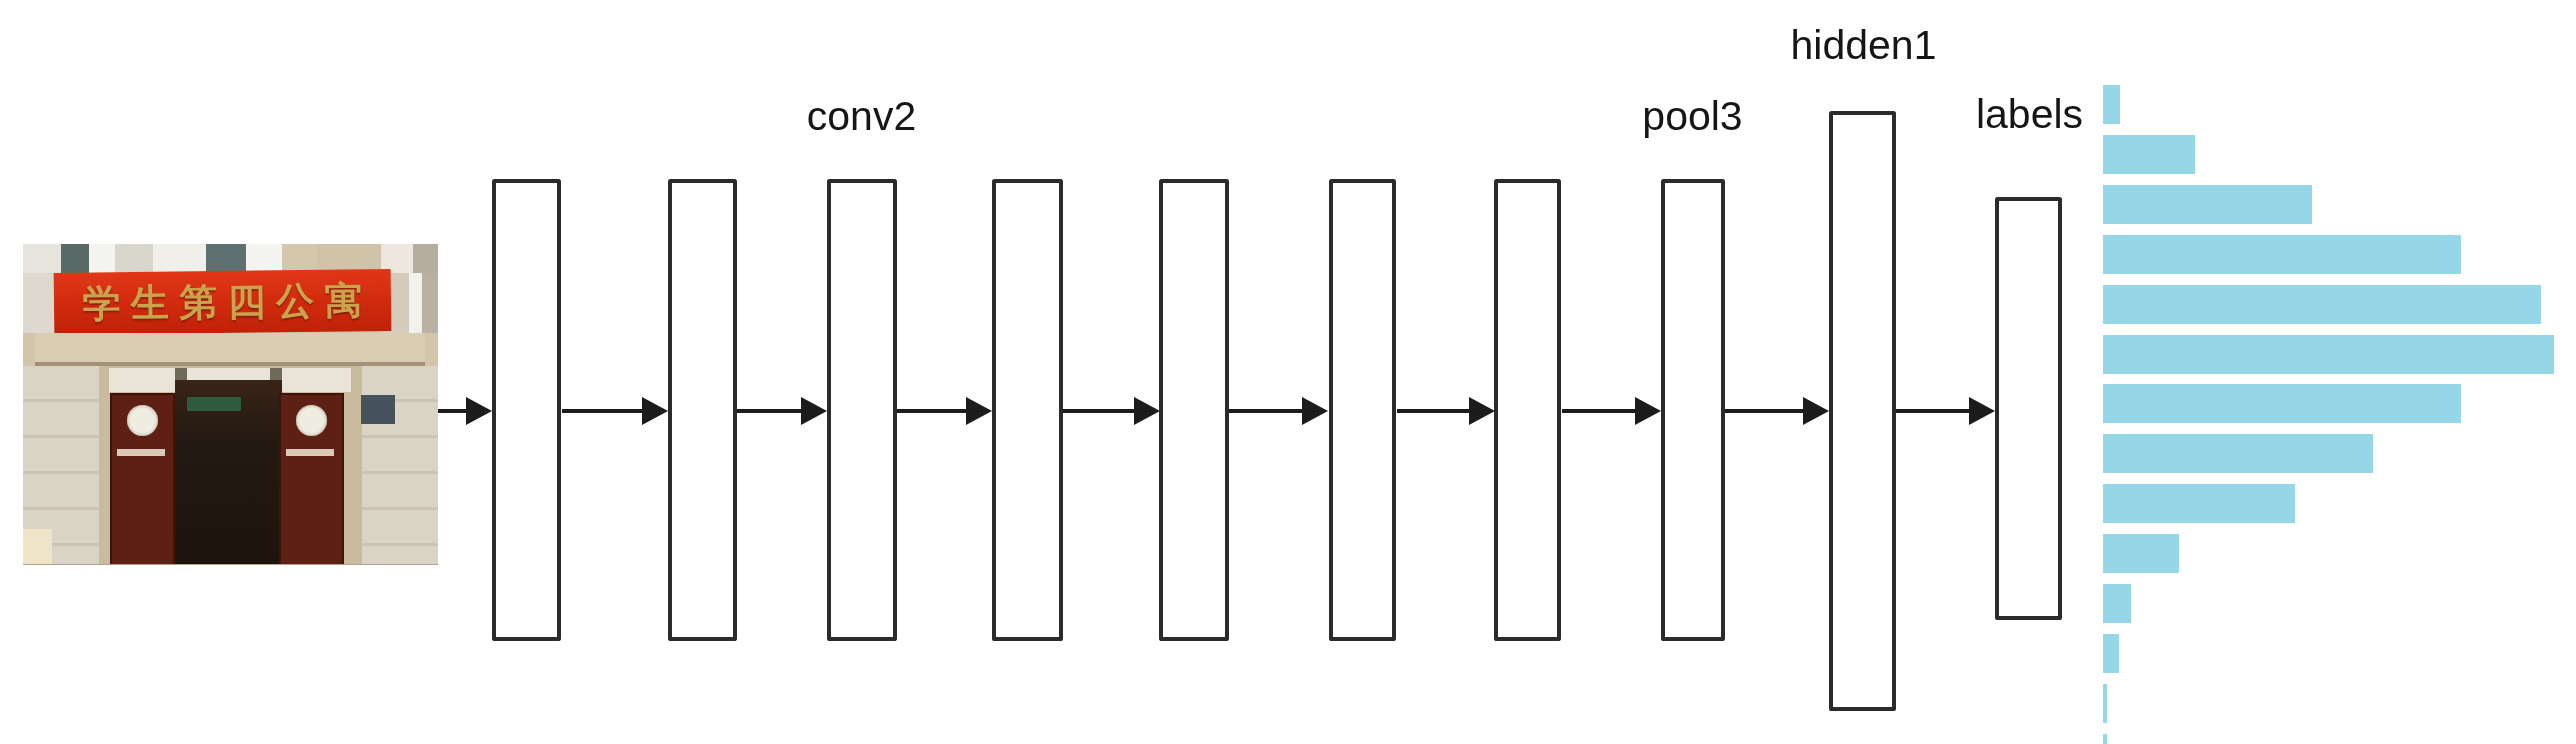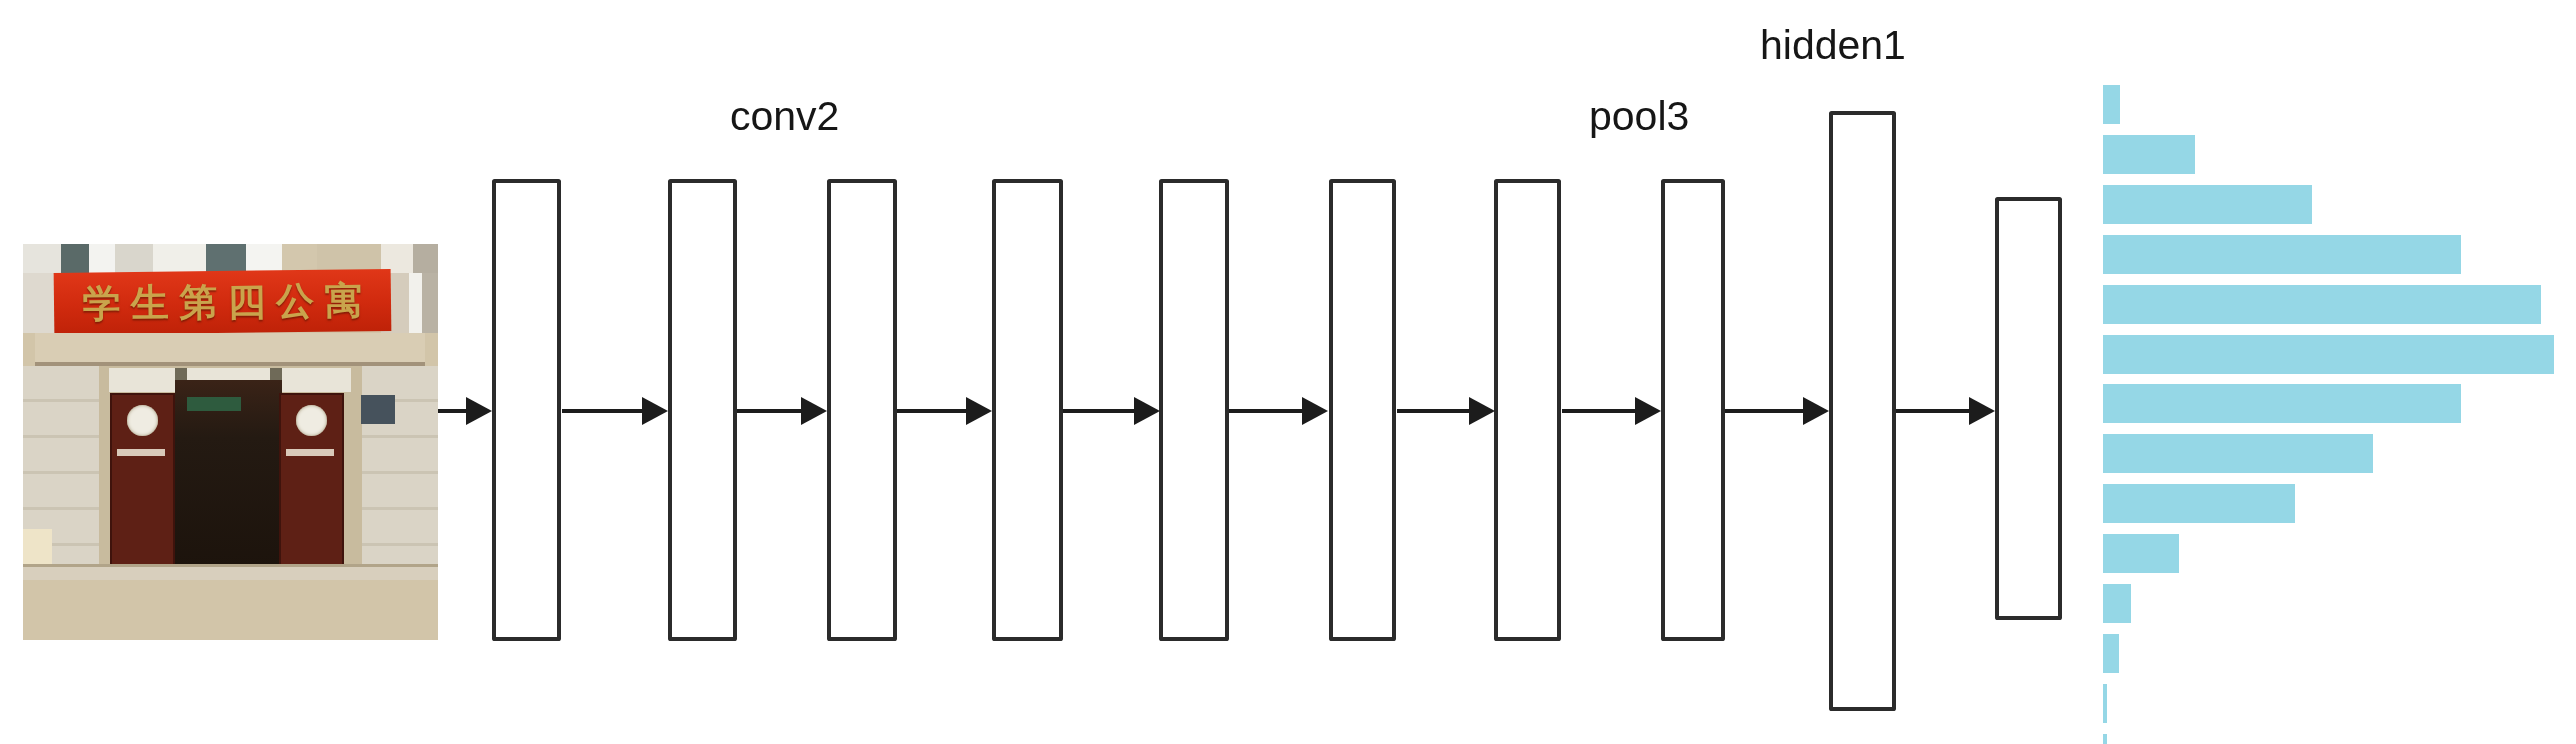--- a/index.html
+++ b/index.html
@@ -3,42 +3,42 @@
 <meta charset="utf-8">
 <style>
   html,body{margin:0;padding:0;background:#ffffff;}
   #canvas{
     position:relative;width:2576px;height:745px;background:#ffffff;overflow:hidden;
     font-family:"Liberation Sans","DejaVu Sans",sans-serif;color:#141414;
   }
 
   
   .layer-label{
-    position:absolute;width:207px;
+    position:absolute;width:207px;text-align:center;
     font-size:41px;line-height:43px;color:#161616;letter-spacing:0;
   }
 
   
   .layer-box{
     position:absolute;box-sizing:border-box;background:#ffffff;
     border:4.3px solid #2b2b2b;border-radius:2.6px;
   }
 
   
   .arrow{position:absolute;top:397px;height:28.5px;}
   .arrow .shaft{position:absolute;left:0;top:12px;height:4.3px;background:#1c1c1c;width:calc(100% - 22.5px);}
   .arrow .head{position:absolute;right:0;top:0;width:0;height:0;
     border-left:26px solid #1c1c1c;border-top:14px solid transparent;border-bottom:14px solid transparent;}
 
   
   .bars{position:absolute;left:2103px;top:0;width:473px;height:745px;}
   .bar{position:absolute;left:0;height:39px;}
 
   
-  .photo{position:absolute;left:23px;top:244px;width:415px;height:396px;overflow:hidden;background:#d2c5a9;}
+  .photo{position:absolute;left:23px;top:244px;width:415px;height:321px;overflow:hidden;background:#d2c5a9;}
   .ph{position:absolute;}
   .ph-windows{left:0;top:0;width:415px;height:28.5px;
     background:linear-gradient(90deg,#e6e4dd 0 38px,#5a6a68 38px 66px,#f3f3f0 66px 92px,#d9d6cc 92px 130px,
       #f0efe9 130px 183px,#5f7070 183px 223px,#f4f4f1 223px 259px,#d3c7ad 259px 294px,#cfc3a9 294px 358px,
       #ece8df 358px 390px,#b5aea0 390px 415px);}
   .ph-upper-left{left:0;top:28.5px;width:33px;height:60px;background:#ded9cf;}
   .ph-upper-right{left:358px;top:28.5px;width:57px;height:60px;
     background:linear-gradient(90deg,#d5ccbc 0 28px,#f2f1ec 28px 41px,#b9b2a4 41px 57px);}
   .ph-banner{left:31px;top:27px;width:337px;height:62px;transform:rotate(-0.7deg);
     background:linear-gradient(180deg,#e03718 0%,#d02a0e 55%,#bf2208 100%);
@@ -91,23 +91,24 @@
     </div>
     <div class="ph ph-door right">
       <div class="ph ph-circle"></div>
       <div class="ph ph-door-label"></div>
     </div>
     <div class="ph ph-plaque"></div>
     <div class="ph ph-corner"></div>
     <div class="ph ph-ground"></div>
   </div>
 
-  <div class="layer-label" style="left:730px;top:95px">conv2</div>
+  <div class="layer-label" style="left:758px;top:95px">conv2</div>
   <div class="layer-label" style="left:1589px;top:95px">pool3</div>
   <div class="layer-label" style="left:1760px;top:24px">hidden1</div>
+  <div class="layer-label" style="left:1926px;top:93px">labels</div>
 
   <div class="layer-box" style="left:492px;top:179px;width:69px;height:462px"></div>
   <div class="layer-box" style="left:668px;top:179px;width:69px;height:462px"></div>
   <div class="layer-box" style="left:827px;top:179px;width:70px;height:462px"></div>
   <div class="layer-box" style="left:992px;top:179px;width:71px;height:462px"></div>
   <div class="layer-box" style="left:1159px;top:179px;width:70px;height:462px"></div>
   <div class="layer-box" style="left:1329px;top:179px;width:67px;height:462px"></div>
   <div class="layer-box" style="left:1494px;top:179px;width:67px;height:462px"></div>
   <div class="layer-box" style="left:1661px;top:179px;width:64px;height:462px"></div>
   <div class="layer-box" style="left:1829px;top:111px;width:67px;height:600px"></div>

